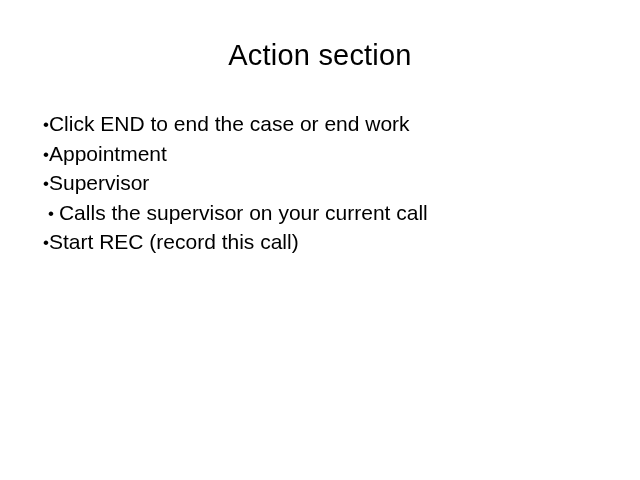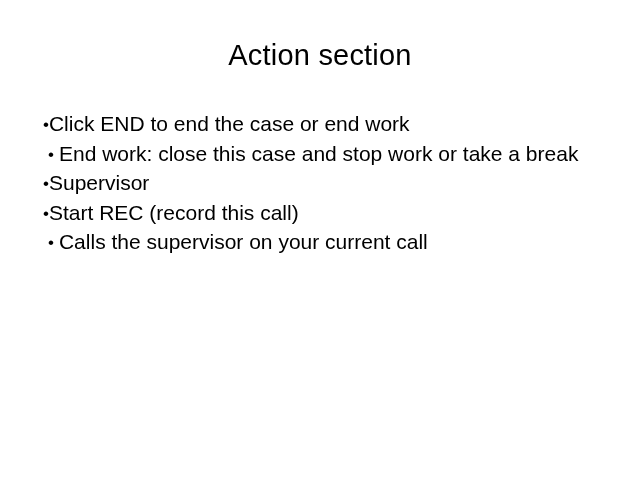--- a/index.html
+++ b/index.html
@@ -66,25 +66,25 @@
 
 <div class="slide">
 
   <div class="slide-title">Action section</div>
 
   <div class="body-block">
 
     <div class="bullet lvl1"><span class="marker">•</span><span>Click END to end the case or end work</span></div>
 
 
-    <div class="bullet lvl2"><span class="marker">•</span><span>End work: close this case and stop work or take a break</span></div>
 
+    <div class="bullet lvl1"><span class="marker">•</span><span>Appointment</span></div>
 
 
 
     <div class="bullet lvl1"><span class="marker">•</span><span>Supervisor</span></div>
 
+    <div class="bullet lvl2"><span class="marker">•</span><span>Calls the supervisor on your current call</span></div>
+
     <div class="bullet lvl1"><span class="marker">•</span><span>Start REC (record this call)</span></div>
-
-    <div class="bullet lvl2"><span class="marker">•</span><span>Calls the supervisor on your current call</span></div>
 
   </div>
 </div>
 
 </body></html>

